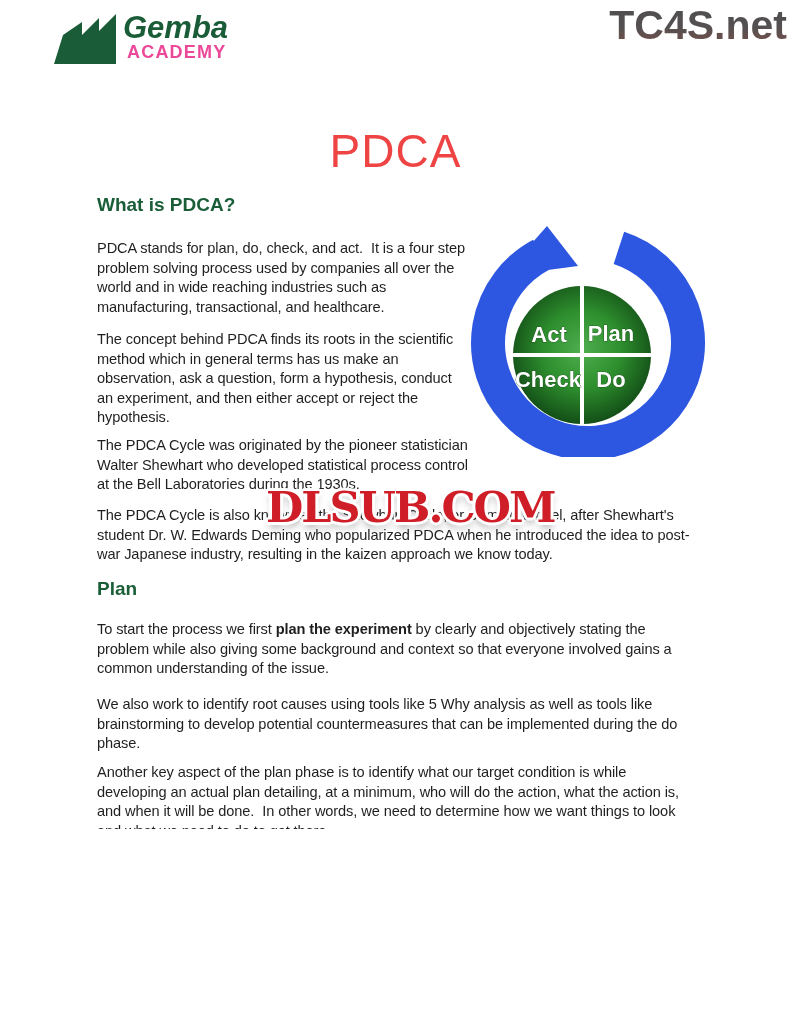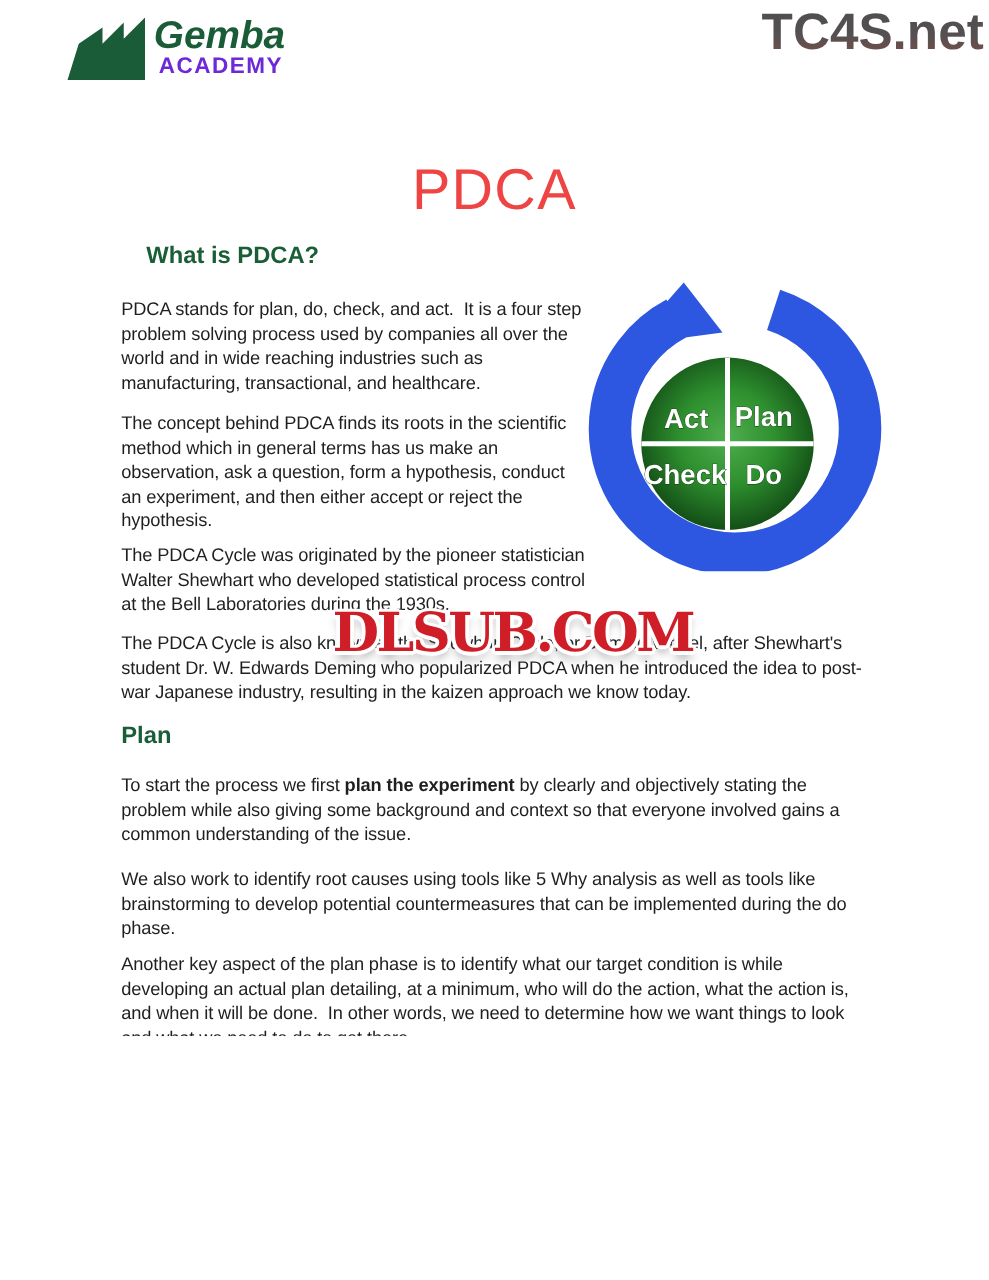--- a/index.html
+++ b/index.html
@@ -6,31 +6,31 @@
   .page{
     position:relative;width:791px;height:829px;background:#ffffff;overflow:hidden;
     font-family:"Liberation Sans",sans-serif;color:#1f1f1f;
   }
   
   .logo{position:absolute;left:47px;top:8px;width:220px;height:58px;}
   .logo svg{position:absolute;left:0;top:6px;}
   .logo-text{position:absolute;left:76px;top:2px;font-weight:bold;font-size:31px;
     color:#1b5c38;letter-spacing:0px;font-style:italic;}
   .logo-sub{position:absolute;left:80px;top:34px;font-weight:bold;font-size:18px;
-    color:#6d28d9;letter-spacing:1.2px;}
+    color:#ec4899;letter-spacing:1.2px;}
   .wm-top{
     position:absolute;top:2px;right:4px;font-size:41px;font-weight:bold;letter-spacing:0px;
     background:linear-gradient(180deg,#4e4e50 0%,#555051 55%,#7d4f47 100%);
     -webkit-background-clip:text;background-clip:text;color:transparent;
   }
   
   .doc-title{position:absolute;left:0;right:0;top:124px;text-align:center;
     font-size:46px;font-weight:400;color:#ef4444;letter-spacing:1px;}
   .h-green{position:absolute;font-size:19px;font-weight:bold;color:#1a5e38;}
-  .h1{left:97px;top:194px;margin-left:20px;}
+  .h1{left:97px;top:194px;}
   .h2{left:97px;top:578px;}
   .para{position:absolute;left:97px;font-size:14.6px;line-height:19.5px;
     letter-spacing:-0.1px;white-space:pre-wrap;color:#1f1f1f;}
   .narrow{width:372px;}
   .wide{width:600px;}
   .p1{top:239px;}
   .p2{top:330px;}
   .p3{top:436px;}
   .p4{top:506px;}
   .p5{top:620px;}

